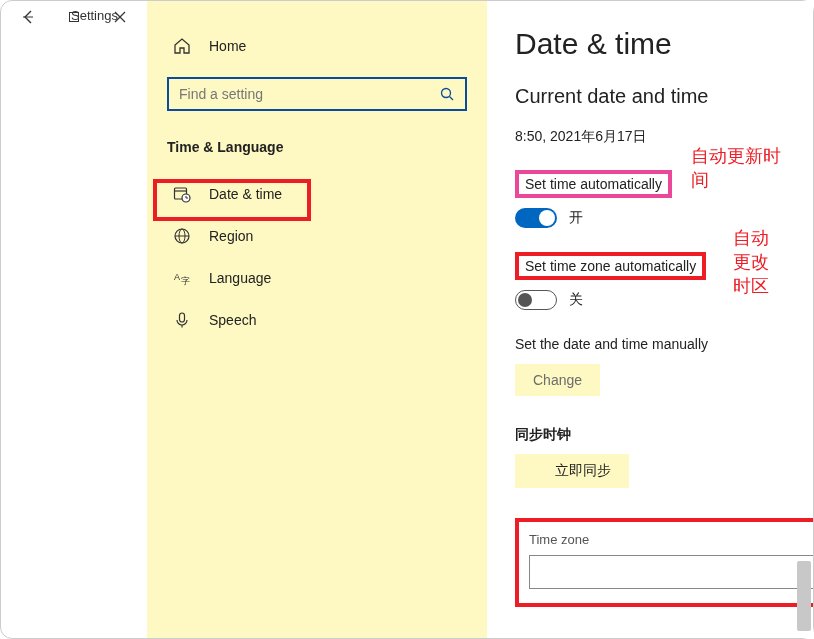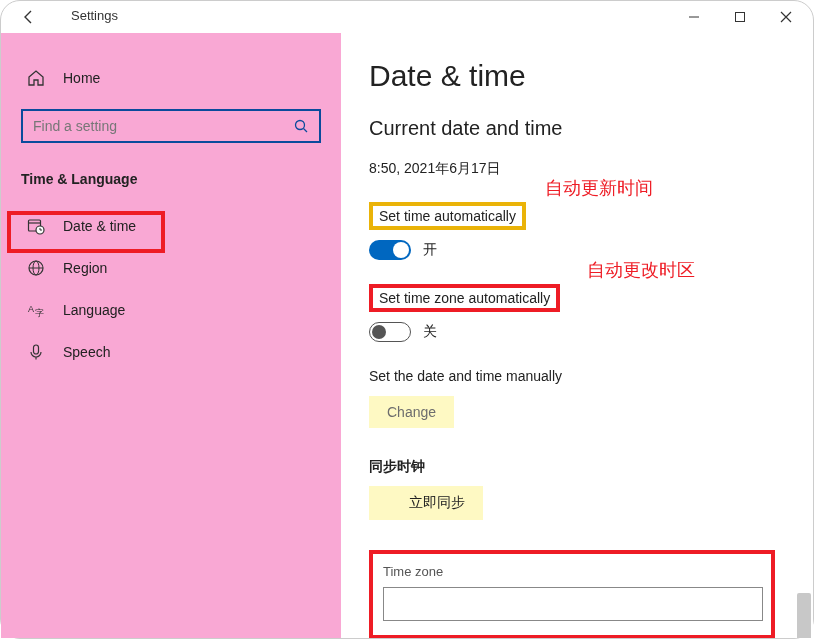--- a/index.html
+++ b/index.html
@@ -1,23 +1,23 @@
 <!DOCTYPE html>
 <html><head>
 <meta charset="utf-8">
 <style>
 * { margin: 0; padding: 0; box-sizing: border-box; font-family: "Segoe UI", Arial, sans-serif; }
 body { width: 814px; height: 639px; background: #fff; overflow: hidden; position: relative; }
-.window { width: 814px; height: 639px; border: 1px solid #ccc; border-radius: 20px; display: flex; flex-direction: column; background: #fff; position: relative; }
+.window { width: 814px; height: 639px; border: 1px solid #ccc; border-radius: 12px; display: flex; flex-direction: row; background: #fff; position: relative; }
 .titlebar { height: 32px; display: flex; align-items: center; justify-content: flex-end; padding: 0 4px; }
 .titlebar .back { position: absolute; left: 18px; top: 6px; width: 20px; height: 20px; display:flex; align-items:center; justify-content:center; cursor:pointer;}
 .titlebar .title { position: absolute; left: 70px; top: 7px; font-size: 13px; color: #333; }
 .tb-btn { width: 46px; height: 30px; display:flex; align-items:center; justify-content:center; cursor:pointer;}
 .content { display: flex; flex: 1; overflow: hidden; }
-.sidebar { width: 340px; padding: 28px 20px 0 20px; background: #f9a8d4; border-right: none; position: relative; }
+.sidebar { width: 340px; padding: 28px 20px 0 20px; background: #fef9c3; border-right: none; position: relative; }
 .home-row { display:flex; align-items:center; gap: 18px; padding: 8px 6px; font-size: 14px; color:#222; cursor:pointer; }
 .search-box { margin-top: 14px; border: 2px solid #0a4b9c; height: 34px; display:flex; align-items:center; padding: 0 10px; }
 .search-box input { border:none; outline:none; flex:1; font-size:14px; color:#555; background:transparent; }
 .search-box input::placeholder{ color:#777; }
 .section-title { margin-top: 28px; font-weight: 600; font-size: 14px; color:#222; }
 .nav { margin-top: 18px; }
 .nav-item { display:flex; align-items:center; gap:18px; padding: 12px 6px; font-size:14px; color:#222; cursor:pointer; }
 .nav-item .icon { width:18px; height:18px; display:flex; align-items:center; justify-content:center; }
 .hl-red { position:absolute; border: 4px solid #ee1c25; pointer-events:none; }
 .main { flex:1; padding: 18px 28px 0 28px; overflow: hidden; background:#fff; position:relative; }
@@ -137,21 +137,21 @@
 
       <div class="hl-red" style="left:6px; top:178px; width:158px; height:42px;"></div>
     </div>
 
     <div class="main">
       <div class="page-h1">Date &amp; time</div>
       <div class="sub-h">Current date and time</div>
       <div class="meta">8:50, 2021年6月17日</div>
 
       <div style="position:relative;">
-        <span class="row-label" style="border:4px solid #eab308;">Set time automatically</span>
+        <span class="row-label" style="border:4px solid #ec4899;">Set time automatically</span>
         <span class="annot" style="left:176px; top:-2px;">自动更新时间</span>
       </div>
       <div class="toggle-row">
         <div class="toggle on"></div>
         <span class="toggle-text">开</span>
       </div>
 
       <div style="position:relative;">
         <span class="row-label" style="border:4px solid #ee1c25;">Set time zone automatically</span>
         <span class="annot" style="left:218px; top:-2px;">自动更改时区</span>

